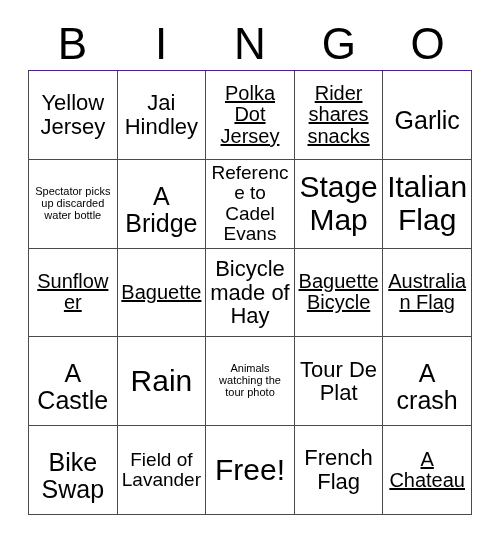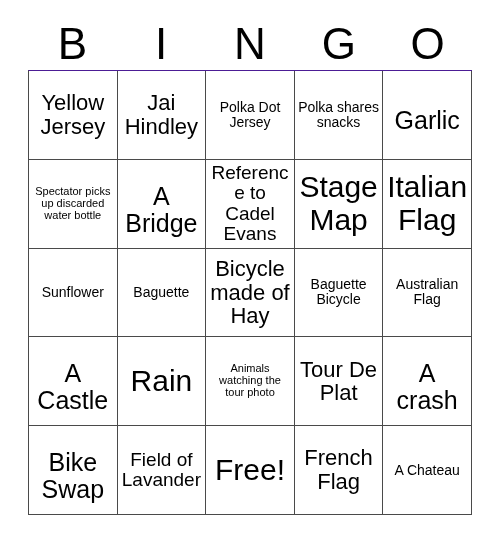--- a/index.html
+++ b/index.html
@@ -76,21 +76,21 @@
     width: 100%;
     line-height: 1.08;
     word-wrap: break-word;
     font-weight: 400;
   }
 
   
   .s-xxl .txt { font-size: 30px; }
   .s-xl  .txt { font-size: 25px; margin-top: 12px; }
   .s-lg  .txt { font-size: 22px; }
-  .s-md  .txt { font-size: 14px; }
+  .s-md  .txt { font-size: 20px; text-decoration: underline; }
   .s-sm  .txt { font-size: 19px; }
   .s-xs  .txt { font-size: 11px; }
 </style>
 </head>
 <body>
 
 <div id="card">
 
   <div id="header">
     <div class="hletter">B</div>
@@ -104,21 +104,21 @@
       <div class="cell s-lg">
         <span class="txt">Yellow Jersey</span>
       </div>
       <div class="cell s-lg">
         <span class="txt">Jai Hindley</span>
       </div>
       <div class="cell s-md">
         <span class="txt">Polka Dot Jersey</span>
       </div>
       <div class="cell s-md">
-        <span class="txt">Polka shares snacks</span>
+        <span class="txt">Rider shares snacks</span>
       </div>
       <div class="cell s-xl">
         <span class="txt">Garlic</span>
       </div>
       <div class="cell s-xs">
         <span class="txt">Spectator picks up discarded water bottle</span>
       </div>
       <div class="cell s-xl">
         <span class="txt">A Bridge</span>
       </div>

